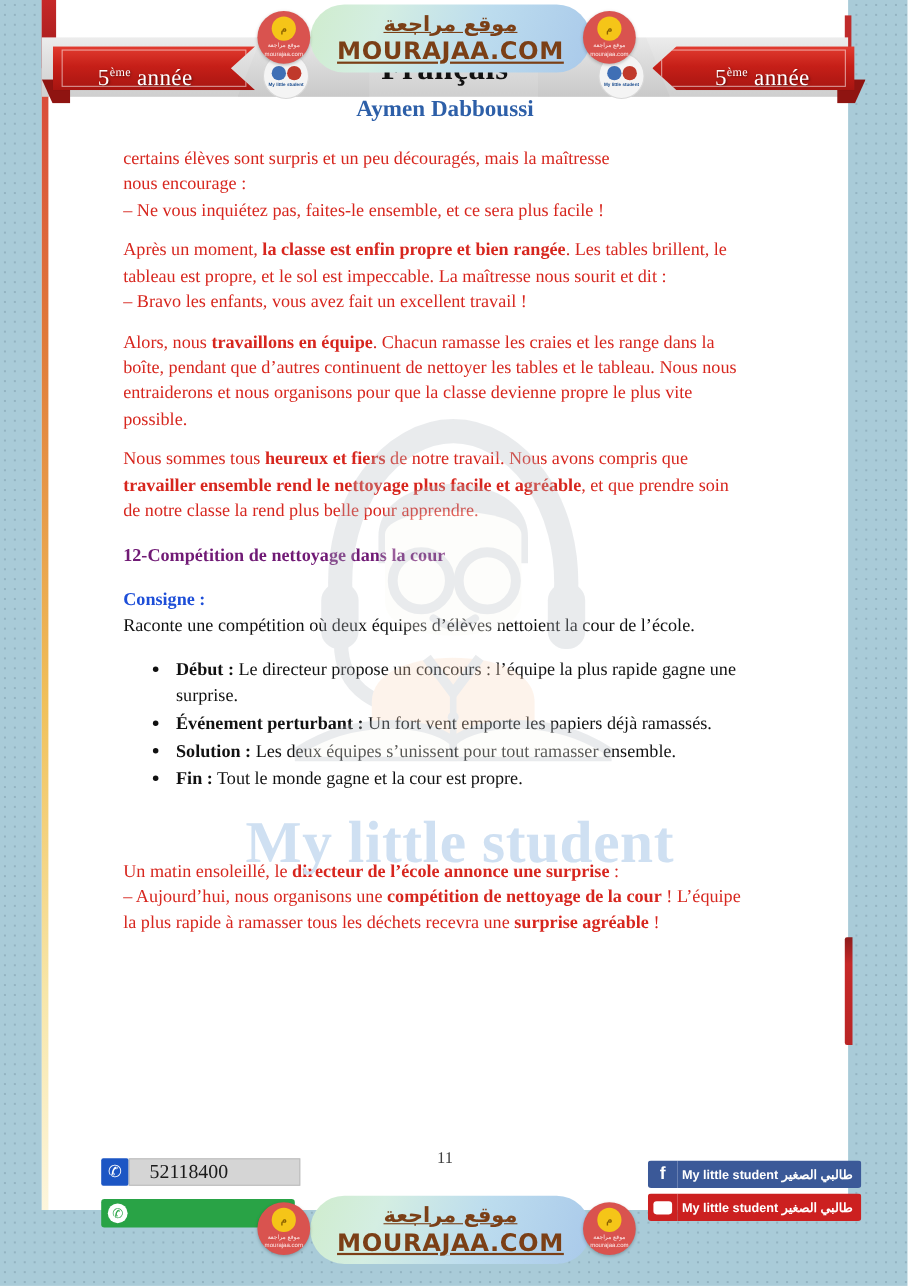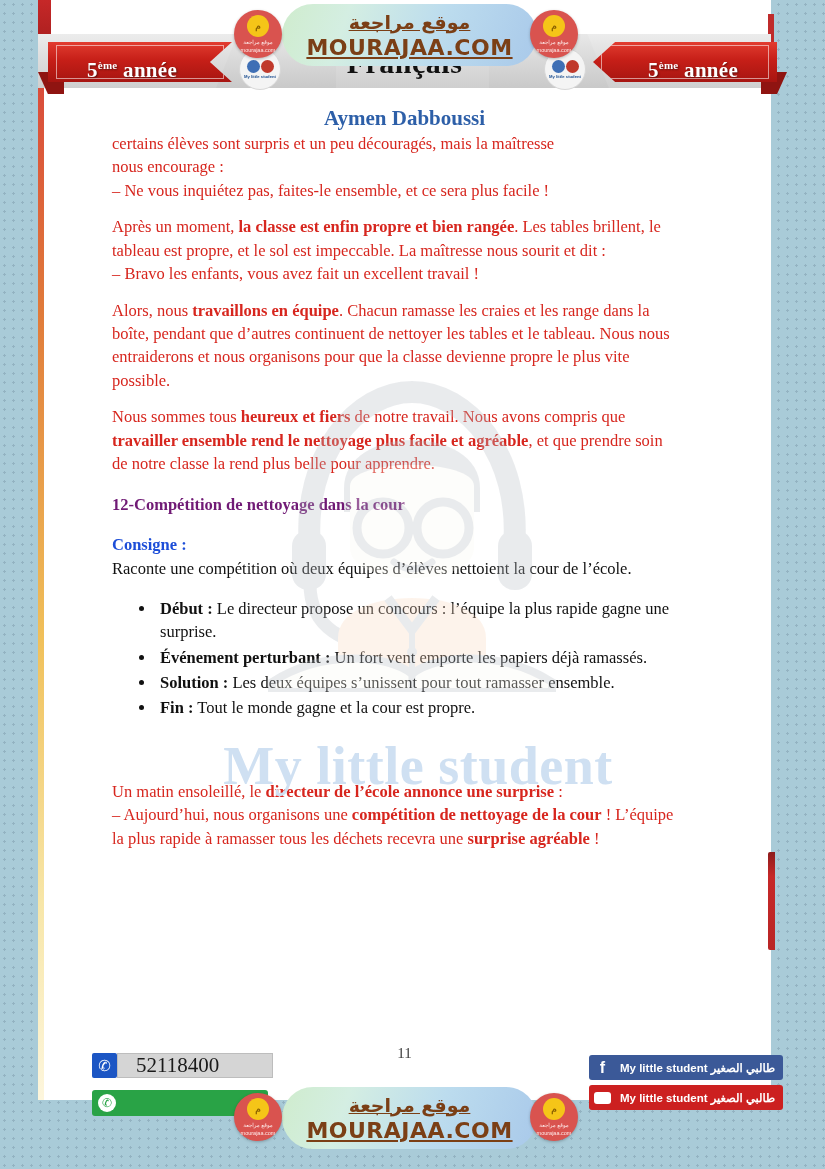--- a/index.html
+++ b/index.html
@@ -118,21 +118,21 @@
     right: 38px;
     top: 72px;
     width: 26px;
     height: 22px;
     background: #8f1411;
     clip-path: polygon(0 0, 100% 0, 62% 100%, 0 100%);
   }
   .ribbon-label {
     color: #fff;
     font-family: "Liberation Serif", serif;
-    font-weight: bold;
+    font-weight: normal;
     font-size: 21px;
     letter-spacing: .3px;
     text-shadow: 1px 1px 2px rgba(0,0,0,.5);
     white-space: nowrap;
     margin-top: 16px;
   }
   .ribbon-label sup { font-size: 11px; }
 
   .header-title {
     position: absolute;
@@ -142,21 +142,21 @@
     text-align: center;
     font-family: "Liberation Serif", serif;
     font-weight: bold;
     font-size: 30px;
     color: #111;
     letter-spacing: .5px;
   }
   .author {
     position: absolute;
     left: 38px;
-    top: 106px;
+    top: 86px;
     width: 733px;
     text-align: center;
     font-family: "Liberation Serif", serif;
     font-weight: bold;
     font-size: 21px;
     color: #2d5fa8;
   }
 
   
   .shoulder {
@@ -354,21 +354,21 @@
   }
   .phone-value {
     width: 136px;
     height: 23px;
     background: #d5d5d5;
     border: 1px solid #bdbdbd;
     display: flex;
     align-items: center;
     padding-left: 18px;
     font-family: "Liberation Serif", serif;
-    font-size: 21px;
+    font-size: 18px;
     color: #1a1a1a;
   }
   .green-bar {
     position: absolute;
     left: 92px;
     top: 1090px;
     width: 170px;
     height: 26px;
     background: #29a346;
     border-radius: 3px;

